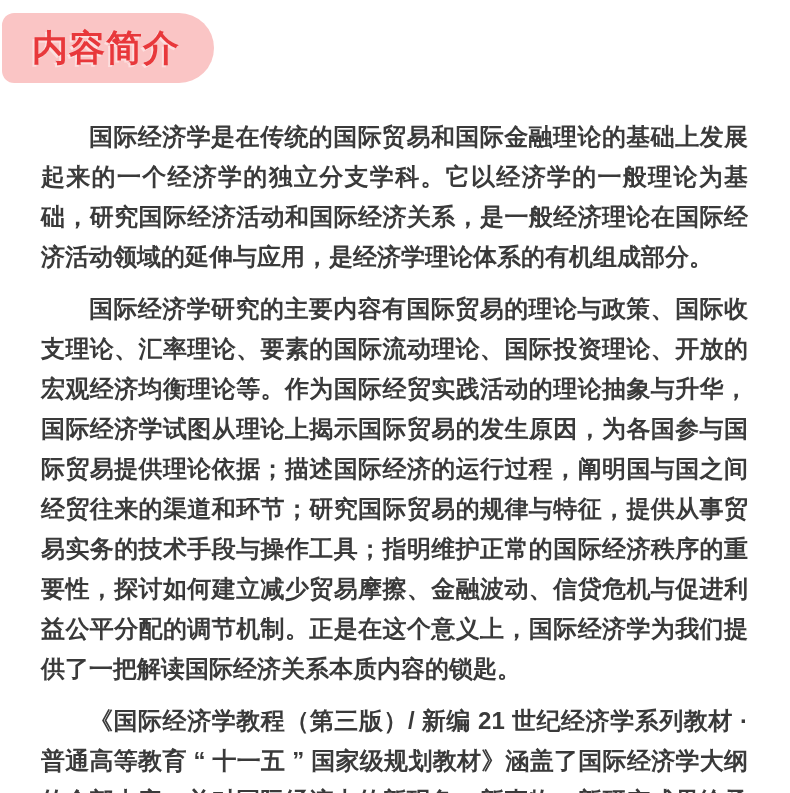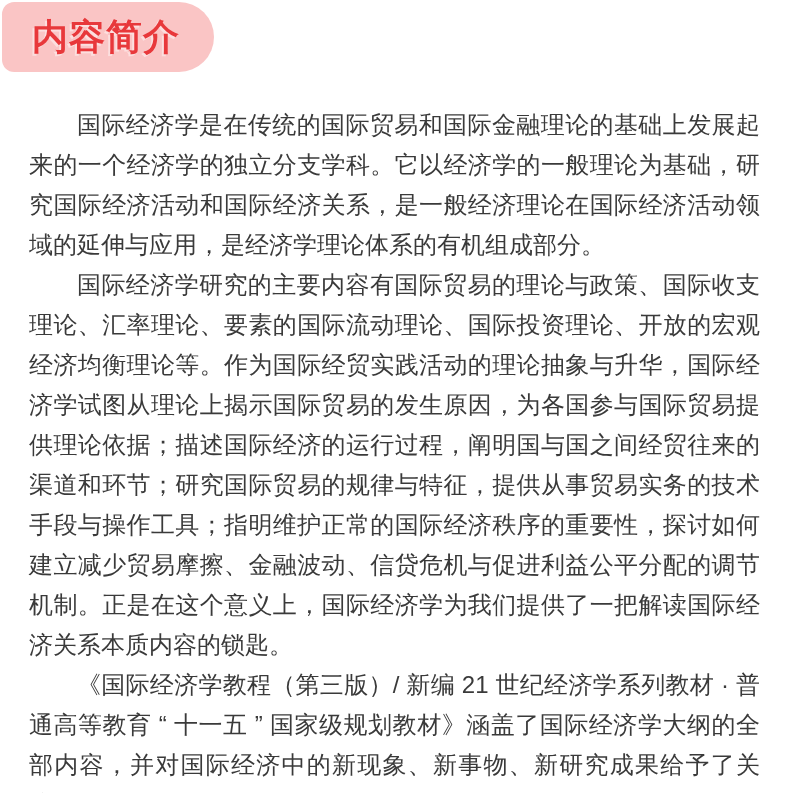--- a/index.html
+++ b/index.html
@@ -12,21 +12,21 @@
   .page {
     position: relative;
     width: 790px;
     height: 793px;
     background: #ffffff;
     overflow: hidden;
   }
   
   .banner {
     position: absolute;
-    top: 2px;
+    top: 13px;
     left: 2px;
     width: 212px;
     height: 70px;
     background: #FAC5C5;
     border-radius: 14px 40px 40px 14px;
     display: flex;
     align-items: center;
     padding-left: 30px;
   }
   .banner-title {
@@ -44,23 +44,24 @@
     top: 105px;
     left: 29px;
     right: 30px;
     color: #3A3A3A;
     font-size: 24px;
     line-height: 40px;
     text-align: justify;
     text-justify: inter-ideograph;
   }
   .content p {
-    margin: 0;
+    margin: 12px;
     padding: 0;
     text-indent: 2em;
+    font-weight: bold;
   }
 </style>
 </head>
 <body>
 
 <div class="page">
 
   <div class="banner">
     <span class="banner-title">内容简介</span>
   </div>

